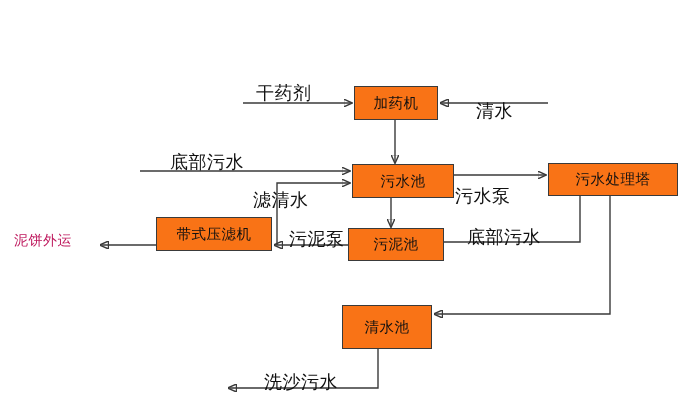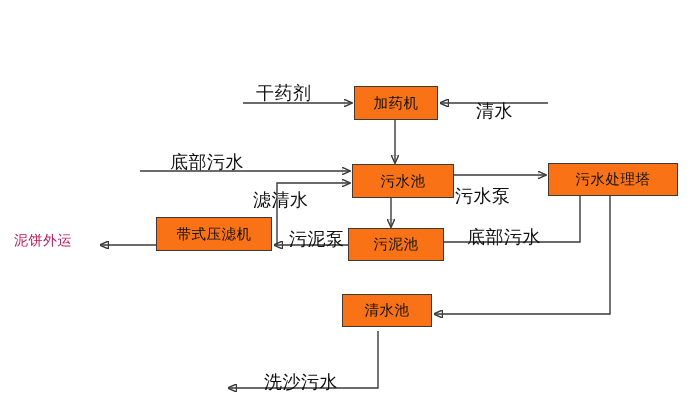--- a/index.html
+++ b/index.html
@@ -124,21 +124,21 @@
   </div>
 
   <div class="node" style="left:156px; top:217px; width:116px; height:34px;">
     <span>带式压滤机</span>
   </div>
 
   <div class="node" style="left:348px; top:228px; width:96px; height:33px;">
     <span>污泥池</span>
   </div>
 
-  <div class="node" style="left:342px; top:294px; width:90px; height:33px;">
+  <div class="node" style="left:342px; top:305px; width:90px; height:44px;">
     <span>清水池</span>
   </div>
 
   <div class="edge-label" style="left:256px; top:81px;">干药剂</div>
   <div class="edge-label" style="left:476px; top:81px;margin-top:18px;">清水</div>
   <div class="edge-label" style="left:170px; top:150px;">底部污水</div>
   <div class="edge-label" style="left:233px; top:188px;margin-left:20px;">滤清水</div>
   <div class="edge-label" style="left:455px; top:152px;margin-top:32px;">污水泵</div>
   <div class="edge-label" style="left:289px; top:227px;">污泥泵</div>
   <div class="edge-label" style="left:467px; top:225px;">底部污水</div>

